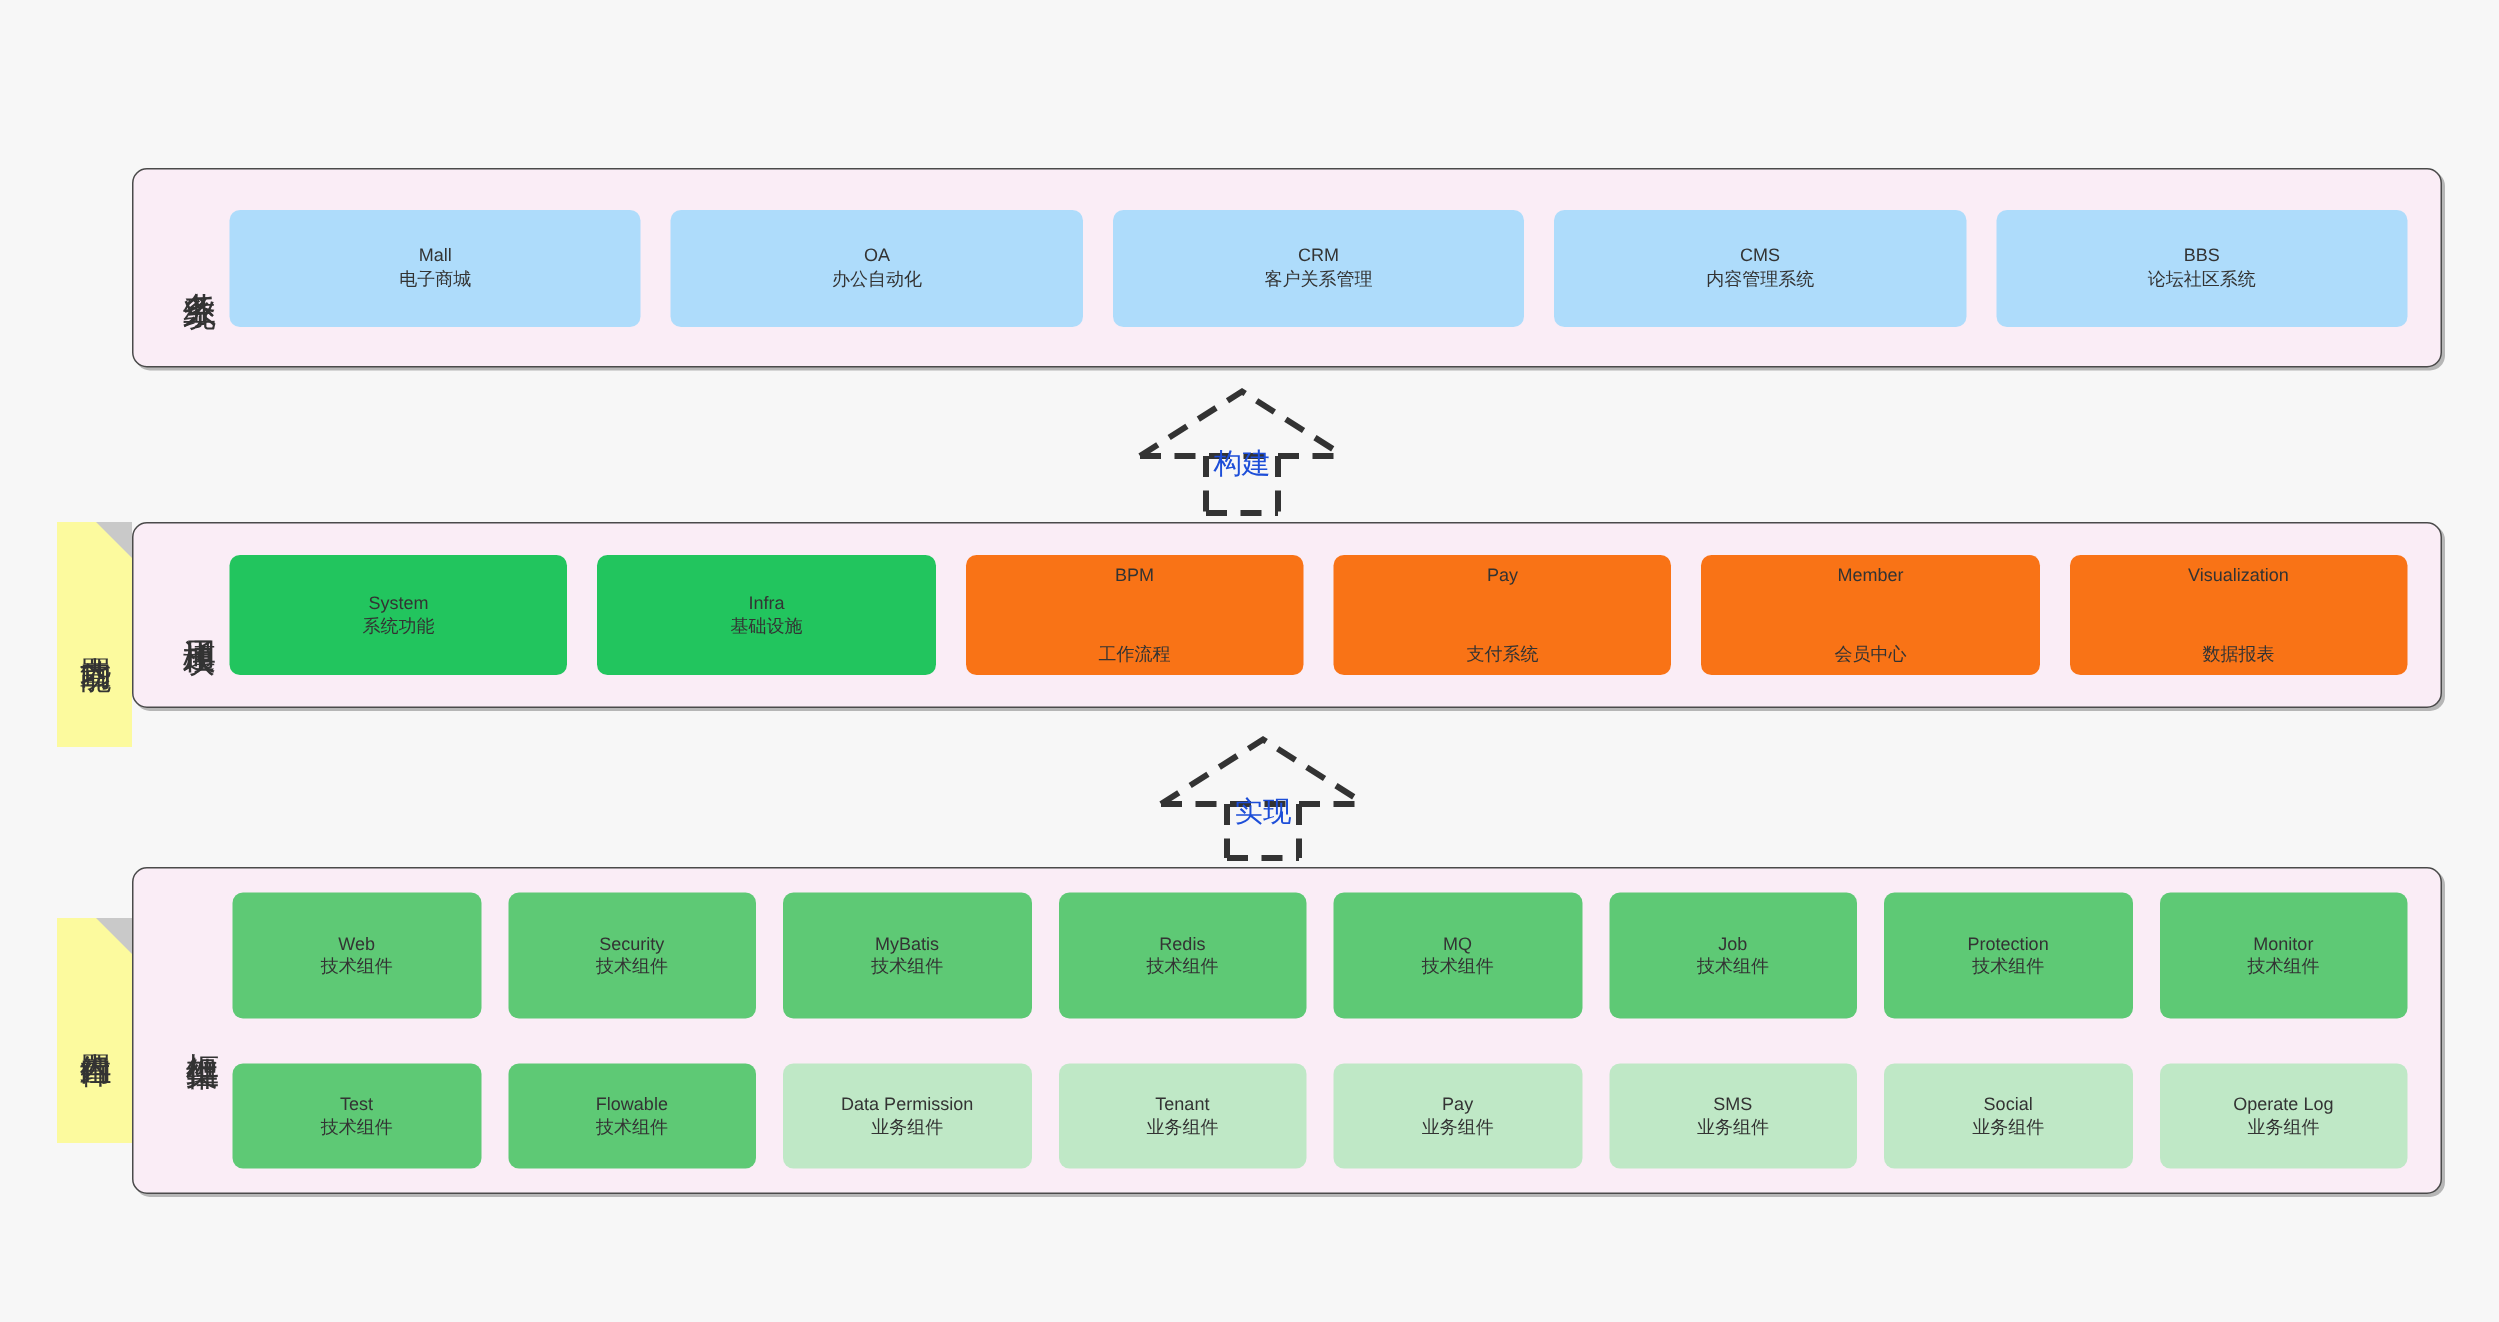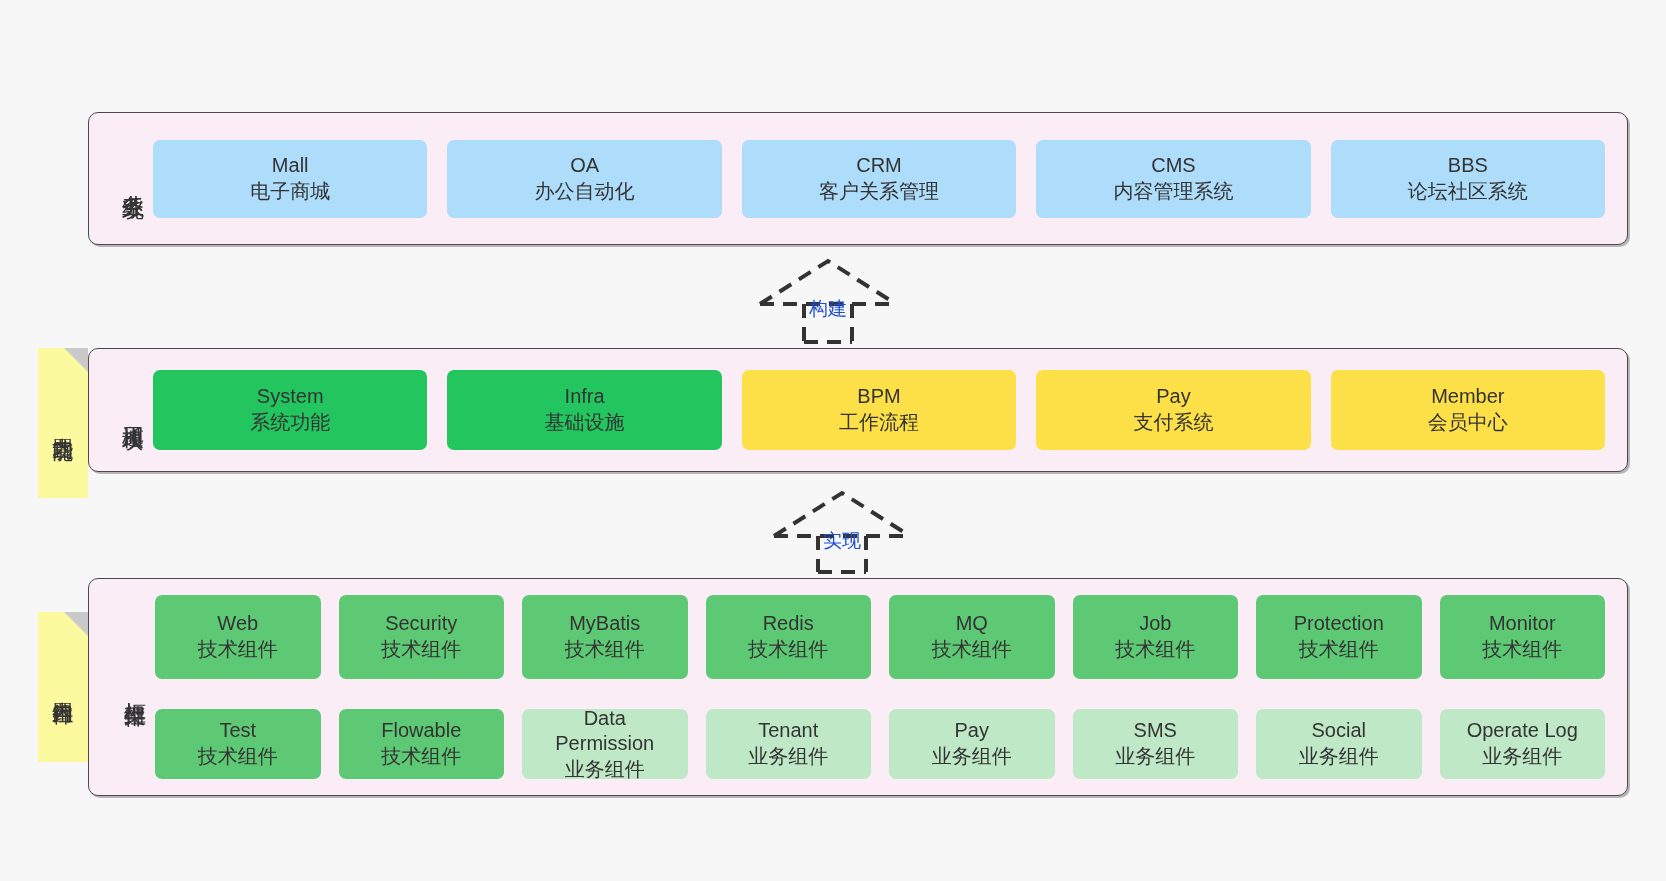--- a/index.html
+++ b/index.html
@@ -52,34 +52,34 @@
     align-items:stretch;
   }
   .cell{
     flex:1 1 0;
     border-radius:7px;
     display:flex;
     flex-direction:column;
     align-items:center;
     justify-content:center;
     text-align:center;
-    font-size:20px;
+    font-size:12px;
     line-height:1.28;
     color:#333;
     padding:6px 4px;
     box-sizing:border-box;
     min-width:0;
   }
   .cell .en{display:block;}
   .cell .cn{display:block;}
 
   
   .blue        {background:#aedcfb;}
   .red         {background:#22c55e;}
-  .pink        {background:#fde047;}
+  .pink        {background:#f97316;justify-content:space-between;}
   .green       {background:#5ec975;}
   .green-light {background:#bfe8c6;}
 
   
   .note{
     position:absolute;
     background:#fcfa9e;
     font-size:21px;
     line-height:1.12;
     color:#333;
@@ -180,20 +180,24 @@
           <span class="cn">工作流程</span>
         </div>
         <div class="cell pink">
           <span class="en">Pay</span>
           <span class="cn">支付系统</span>
         </div>
         <div class="cell pink">
           <span class="en">Member</span>
           <span class="cn">会员中心</span>
         </div>
+        <div class="cell pink">
+          <span class="en">Visualization</span>
+          <span class="cn">数据报表</span>
+        </div>
       </div>
     </div>
   </div>
 
   <div class="arrow" id="connector-implement" style="left:772px;top:490px;width:140px;height:82px;">
     <svg width="140" height="82" viewBox="0 0 140 82">
       <path d="M 2 46 L 70 3 L 138 46" fill="none" stroke="#333" stroke-width="4" stroke-dasharray="14 9" stroke-linecap="butt"></path>
       <path d="M 2 46 L 138 46" fill="none" stroke="#333" stroke-width="4" stroke-dasharray="14 9" stroke-linecap="butt"></path>
       <path d="M 46 46 L 46 82 M 94 46 L 94 82 M 46 82 L 94 82" fill="none" stroke="#333" stroke-width="4" stroke-dasharray="14 9" stroke-linecap="butt"></path>
     </svg>

